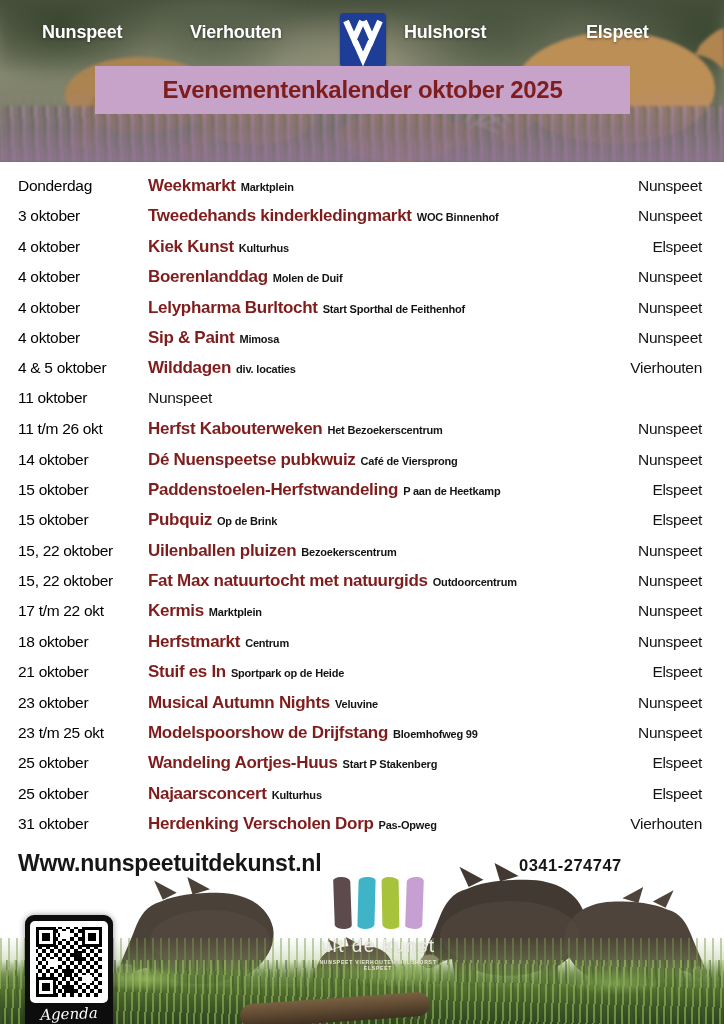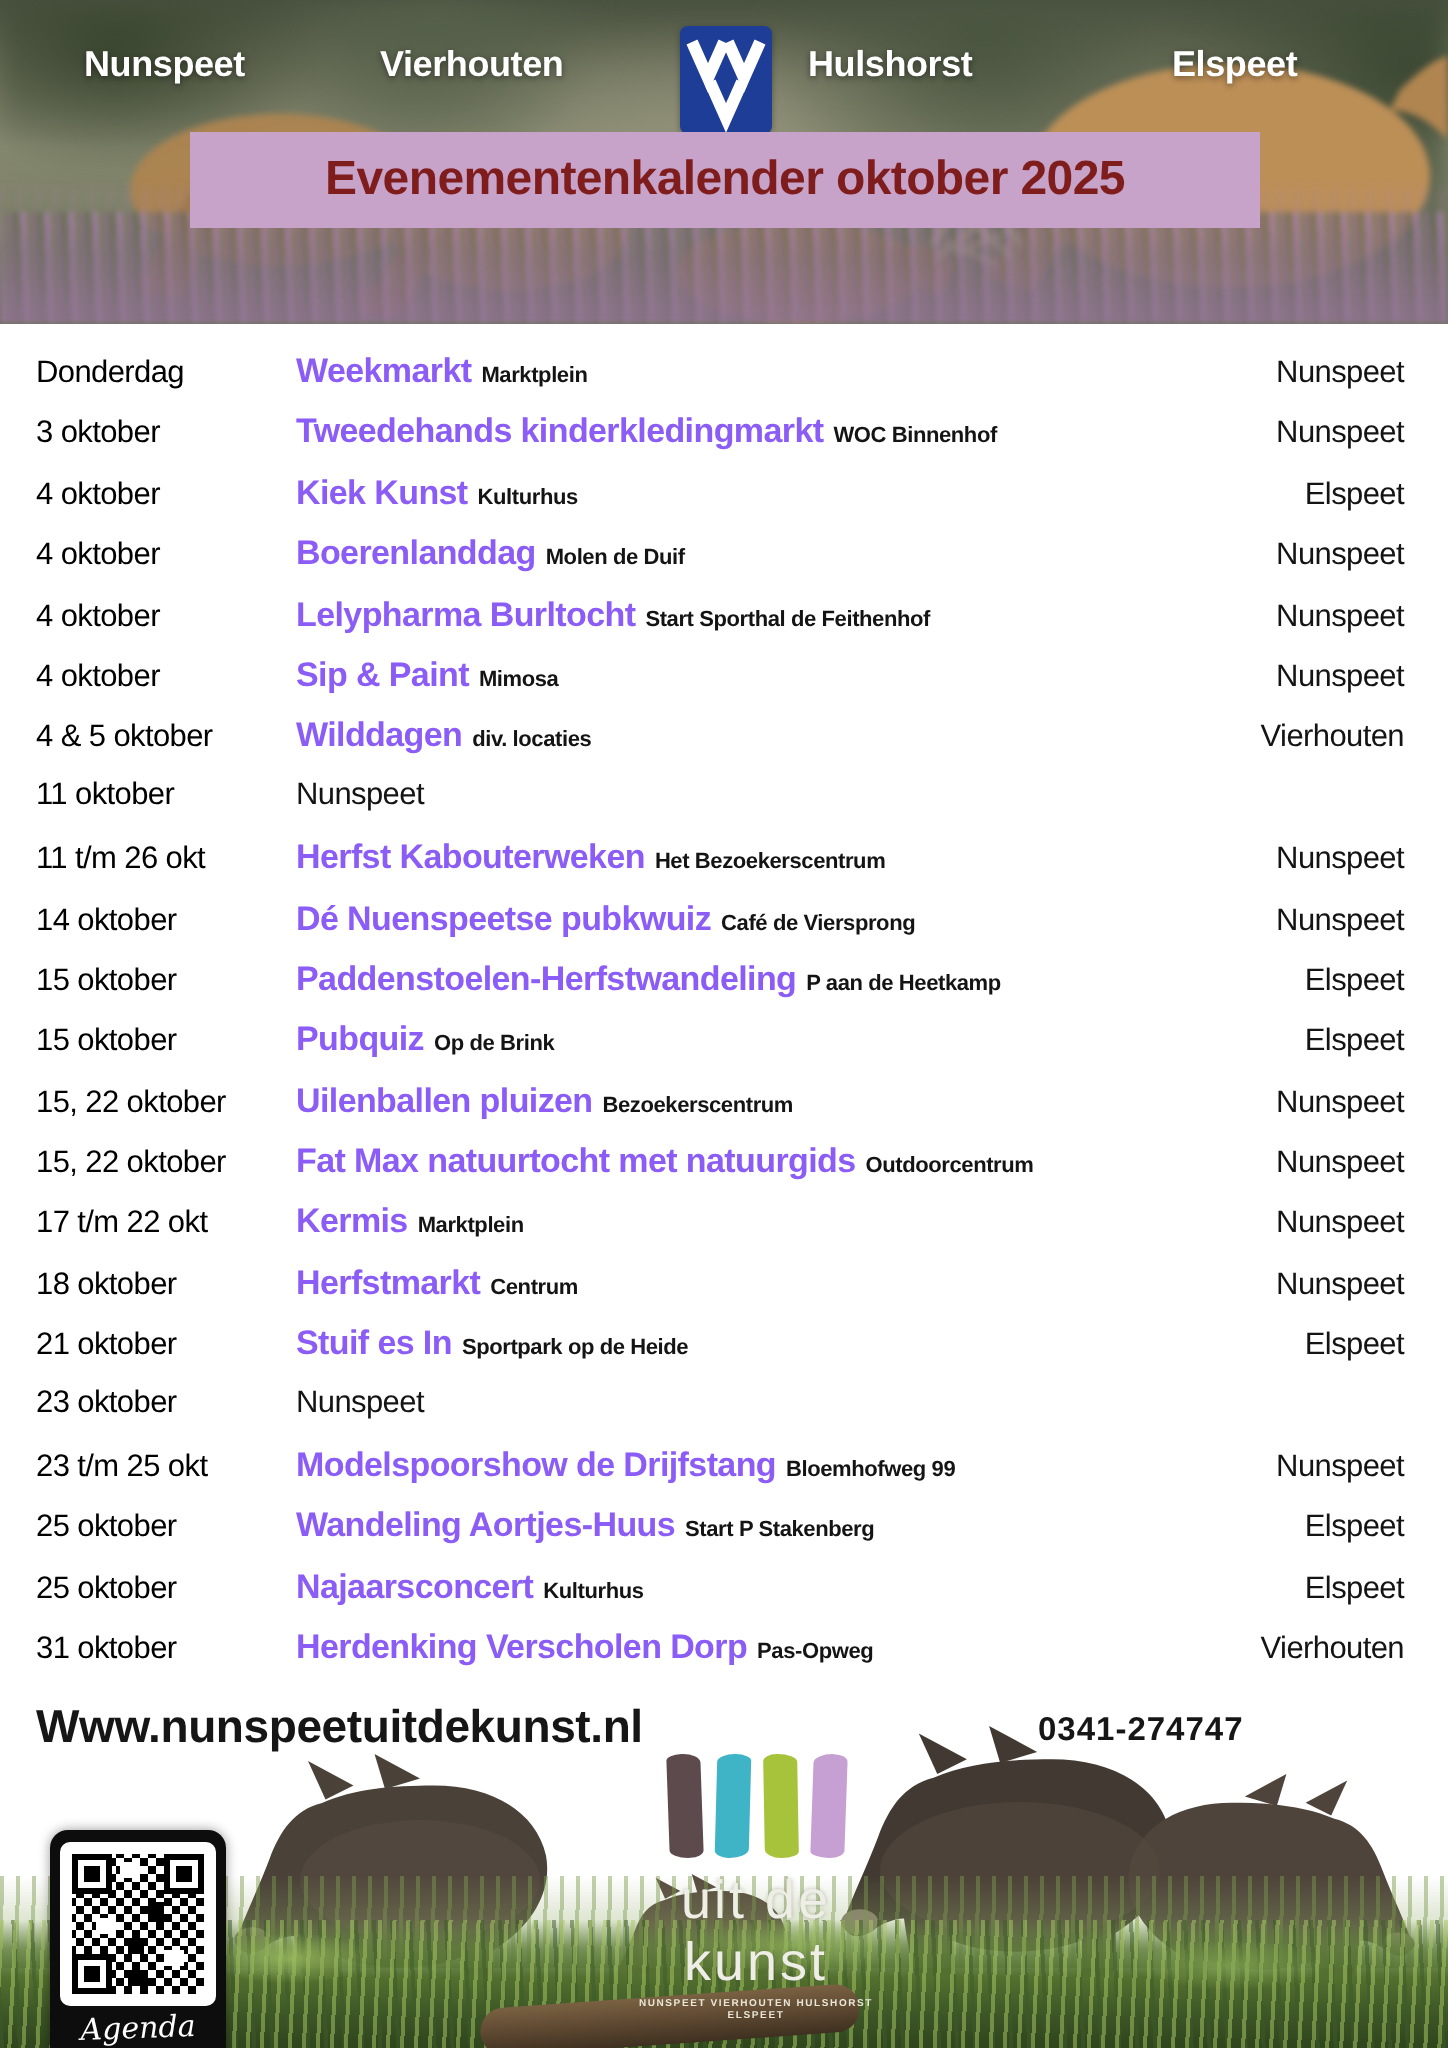--- a/index.html
+++ b/index.html
@@ -33,21 +33,21 @@
     background:var(--vvv-blue,#1d3d96);box-shadow:0 1px 3px rgba(0,0,0,.35);}
   .banner{position:absolute;left:95px;top:66px;width:535px;height:48px;
     background:var(--banner-bg,#c7a2c9);display:flex;align-items:center;justify-content:center;}
   .banner span{font-size:24px;font-weight:700;color:#7f1d1d;letter-spacing:-.3px;}
 
   
   .events{position:absolute;top:176px;left:18px;width:684px;}
   .row{display:flex;align-items:baseline;height:30.4px;white-space:nowrap;}
   .date{flex:0 0 130px;font-size:15.5px;letter-spacing:-.3px;color:#000000;}
   .main-col{flex:1 1 auto;overflow:hidden;}
-  .title{font-size:17px;font-weight:700;letter-spacing:-.3px;color:#8b5cf6;}
+  .title{font-size:17px;font-weight:700;letter-spacing:-.3px;color:#7f1d1d;}
   .venue{font-size:11px;font-weight:700;letter-spacing:-.2px;margin-left:5px;color:#141414;}
   .town{flex:0 0 auto;font-size:15.5px;letter-spacing:-.3px;text-align:right;color:#141414;}
 
   
   .footer{position:absolute;left:0;top:845px;width:724px;height:179px;background:#fff;overflow:hidden;}
   .website{position:absolute;left:18px;top:5px;font-size:23px;font-weight:700;letter-spacing:-.2px;z-index:6;}
   .phone{position:absolute;left:519px;top:11px;font-size:16.5px;font-weight:700;letter-spacing:.5px;z-index:6;}
   .boars-photo{position:absolute;inset:0;z-index:1;}
   .grass{position:absolute;left:0;right:0;bottom:0;height:64px;z-index:3;
     background-image:
@@ -65,21 +65,21 @@
     background:linear-gradient(180deg,#7a6142 0%,#5b4630 55%,#3e3020 100%);
     border-radius:12px;transform:rotate(-4deg);}
 
   .brand{position:absolute;left:316px;top:32px;width:124px;text-align:center;z-index:5;}
   .swatches{display:flex;justify-content:center;gap:7px;height:54px;}
   .swatch{width:17px;height:52px;}
   .sw0{background:var(--swatch-taupe,#5d4a4d);border-radius:45% 55% 40% 60%/6% 9% 7% 8%;transform:rotate(-2deg);}
   .sw1{background:var(--swatch-cyan,#3fb4c6);border-radius:55% 45% 60% 40%/8% 6% 9% 7%;transform:rotate(1.5deg);}
   .sw2{background:var(--swatch-lime,#a7c23b);border-radius:40% 60% 50% 50%/7% 8% 6% 9%;transform:rotate(-1deg);}
   .sw3{background:var(--swatch-lavender,#c6a0d2);border-radius:60% 40% 45% 55%/9% 7% 8% 6%;transform:rotate(2deg);}
-  .brand-text{margin-top:4px;font-size:27px;font-weight:400;color:#efeee6;letter-spacing:1.5px;
+  .brand-text{margin-top:4px;font-size:19px;font-weight:400;color:#efeee6;letter-spacing:1.5px;
     text-shadow:0 0 2px rgba(90,100,70,.4);}
   .brand-sub{margin-top:2px;font-size:5px;font-weight:700;color:#e9e6d8;letter-spacing:.8px;text-transform:uppercase;}
 
   .qr-panel{position:absolute;left:25px;top:70px;width:88px;height:112px;z-index:7;
     background:#0d0d0d;border-radius:9px 9px 0 0;box-shadow:0 0 6px rgba(0,0,0,.4);}
   .qr-box{position:absolute;left:5px;top:6px;width:78px;height:82px;background:#fff;border-radius:5px;
     display:flex;align-items:center;justify-content:center;}
   .qr-label{position:absolute;left:0;right:0;top:90px;text-align:center;color:#fff;
     font-family:"DejaVu Serif",serif;font-style:italic;font-size:15px;transform:rotate(-2deg);}
 </style>
@@ -228,20 +228,21 @@
     </div>
 
     <div class="row">
       <span class="date">21 oktober</span>
       <span class="main-col"><span class="title">Stuif es In</span><span class="venue">Sportpark op de Heide</span></span>
       <span class="town">Elspeet</span>
     </div>
 
     <div class="row">
       <span class="date">23 oktober</span>
+      <span class="main-col"><span class="title">Musical Autumn Nights</span><span class="venue">Veluvine</span></span>
       <span class="town">Nunspeet</span>
     </div>
 
     <div class="row">
       <span class="date">23 t/m 25 okt</span>
       <span class="main-col"><span class="title">Modelspoorshow de Drijfstang</span><span class="venue">Bloemhofweg 99</span></span>
       <span class="town">Nunspeet</span>
     </div>
 
     <div class="row">

